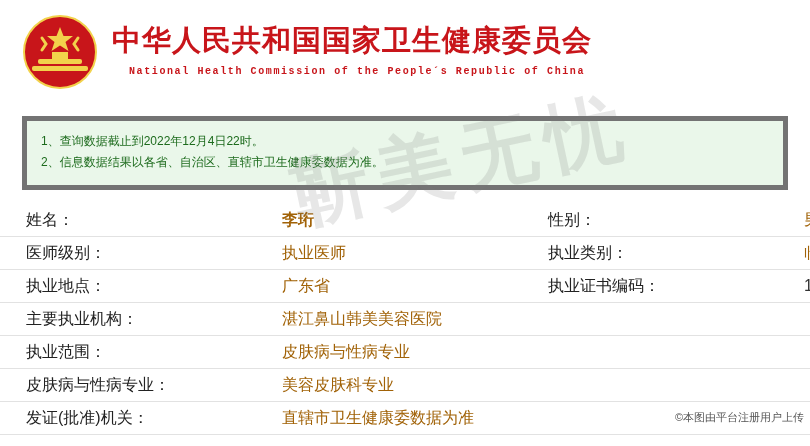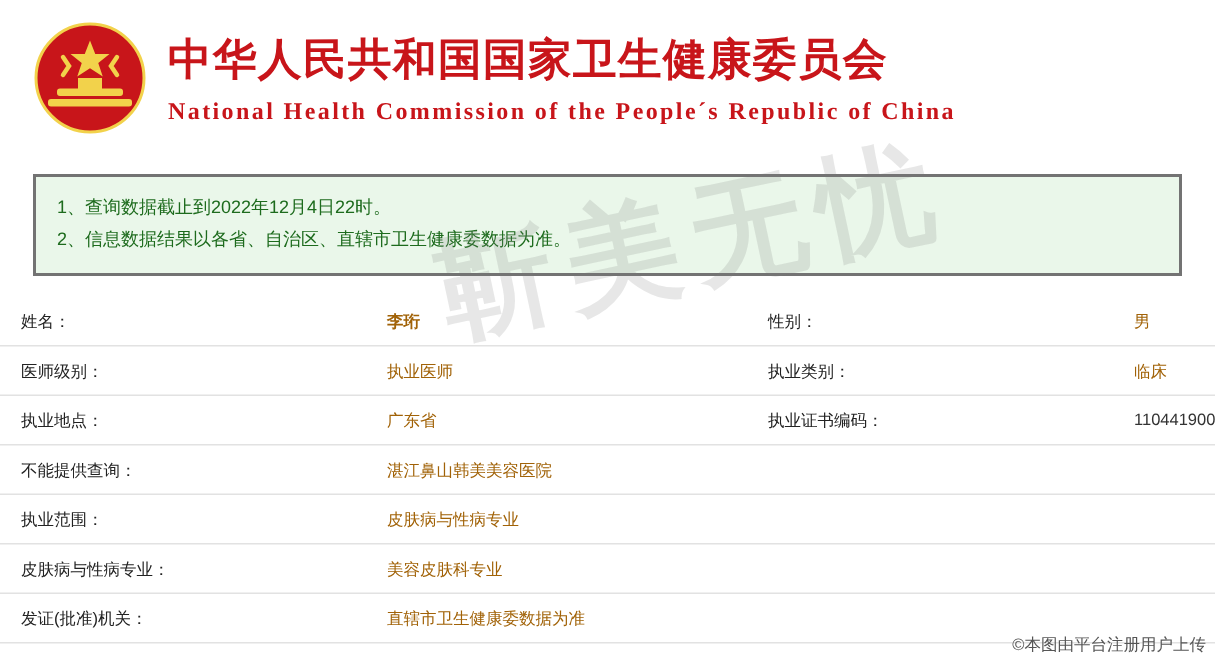--- a/index.html
+++ b/index.html
@@ -38,33 +38,34 @@
   .header-cn {
     font-family: "Liberation Serif", serif;
     font-weight: bold;
     font-size: 29px;
     color: #c8151a;
     letter-spacing: 1px;
     line-height: 1.15;
     white-space: nowrap;
   }
   .header-en {
-    font-family: Liberation Serif, serif;
+    font-family: Liberation Mono, monospace;
     font-weight: bold;
-    font-size: 16px;
+    font-size: 10px;
     color: #c8151a;
     letter-spacing: 1.6px;
     margin-top: 9px;
     white-space: nowrap;
+    margin-left: 17px;
   }
 
   
   .notice {
     margin: 6px 22px 0 22px;
-    border: 2px solid #737373;
+    border: 5px solid #737373;
     background: #eaf7ea;
     padding: 10px 14px 12px 14px;
     box-sizing: border-box;
   }
   .notice-line {
     font-size: 12px;
     color: #1d6b1d;
     line-height: 1.75;
     white-space: nowrap;
   }
@@ -74,23 +75,23 @@
     margin: 14px 0 0 0;
     width: 810px;
     border-collapse: collapse;
     table-layout: fixed;
   }
   .info-table tr {
     height: 32px;
   }
   .info-table td {
     border-bottom: 1px solid #e2e2e2;
-    font-size: 11px;
+    font-size: 16px;
     color: #333333;
-    padding: 0 0 0 14px;
+    padding: 0 0 0 26px;
     vertical-align: middle;
     height: 32px;
   }
   td.label {
     color: #222222;
   }
   td.value {
     color: #a16207;
   }
   td.value.plain {
@@ -111,21 +112,21 @@
     font-weight: bold;
     color: rgba(120,120,120,0.18);
     letter-spacing: 10px;
     transform: rotate(-12deg);
     pointer-events: none;
     white-space: nowrap;
   }
   .wm-bottom {
     position: absolute;
     right: 6px;
-    bottom: 9px;
+    bottom: 21px;
     font-size: 11px;
     color: #555555;
     white-space: nowrap;
     pointer-events: none;
   }
 </style>
 </head>
 <body>
 
 <div class="header">
@@ -165,21 +166,21 @@
       <td class="label col-l2">执业类别：</td>
       <td class="value col-v2">临床</td>
     </tr>
     <tr>
       <td class="label col-l1">执业地点：</td>
       <td class="value col-v1">广东省</td>
       <td class="label col-l2">执业证书编码：</td>
       <td class="value col-v2 plain">110441900019277</td>
     </tr>
     <tr>
-      <td class="label col-l1">不能提供查询：</td>
+      <td class="label col-l1">主要执业机构：</td>
       <td class="value col-v1">湛江鼻山韩美美容医院</td>
       <td class="label col-l2"></td>
       <td class="value col-v2"></td>
     </tr>
     <tr>
       <td class="label col-l1">执业范围：</td>
       <td class="value col-v1">皮肤病与性病专业</td>
       <td class="label col-l2"></td>
       <td class="value col-v2"></td>
     </tr>

